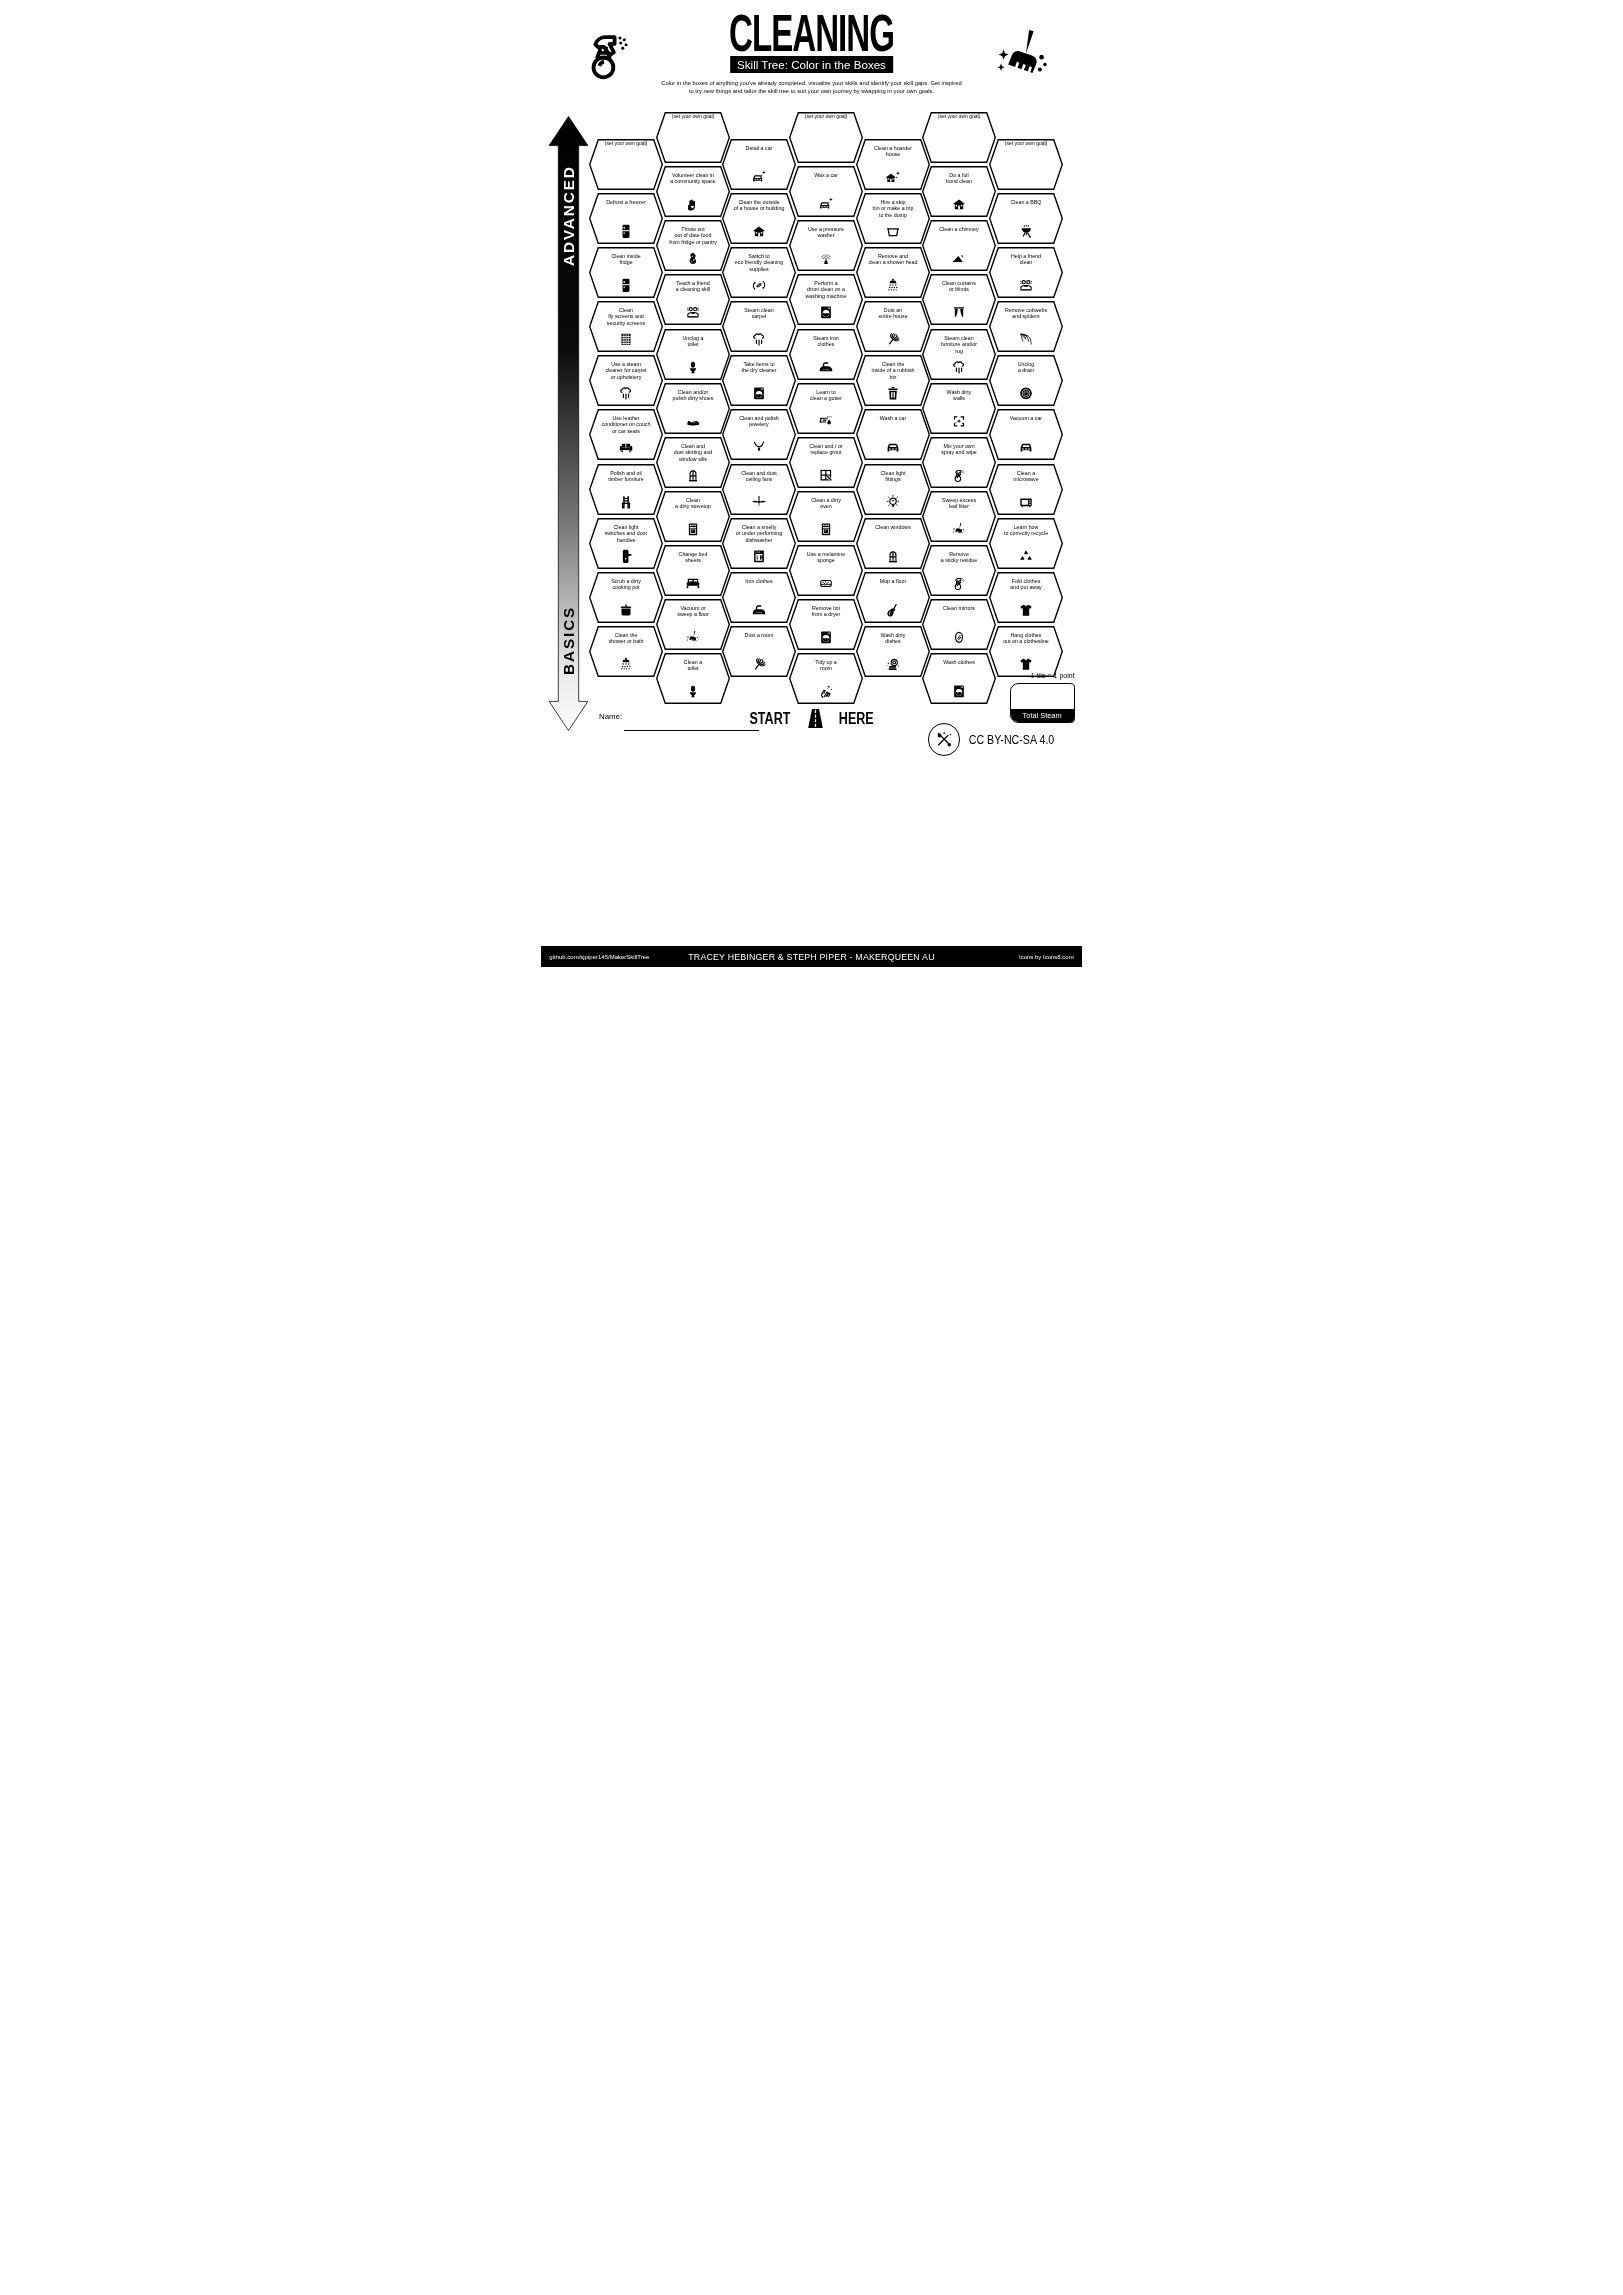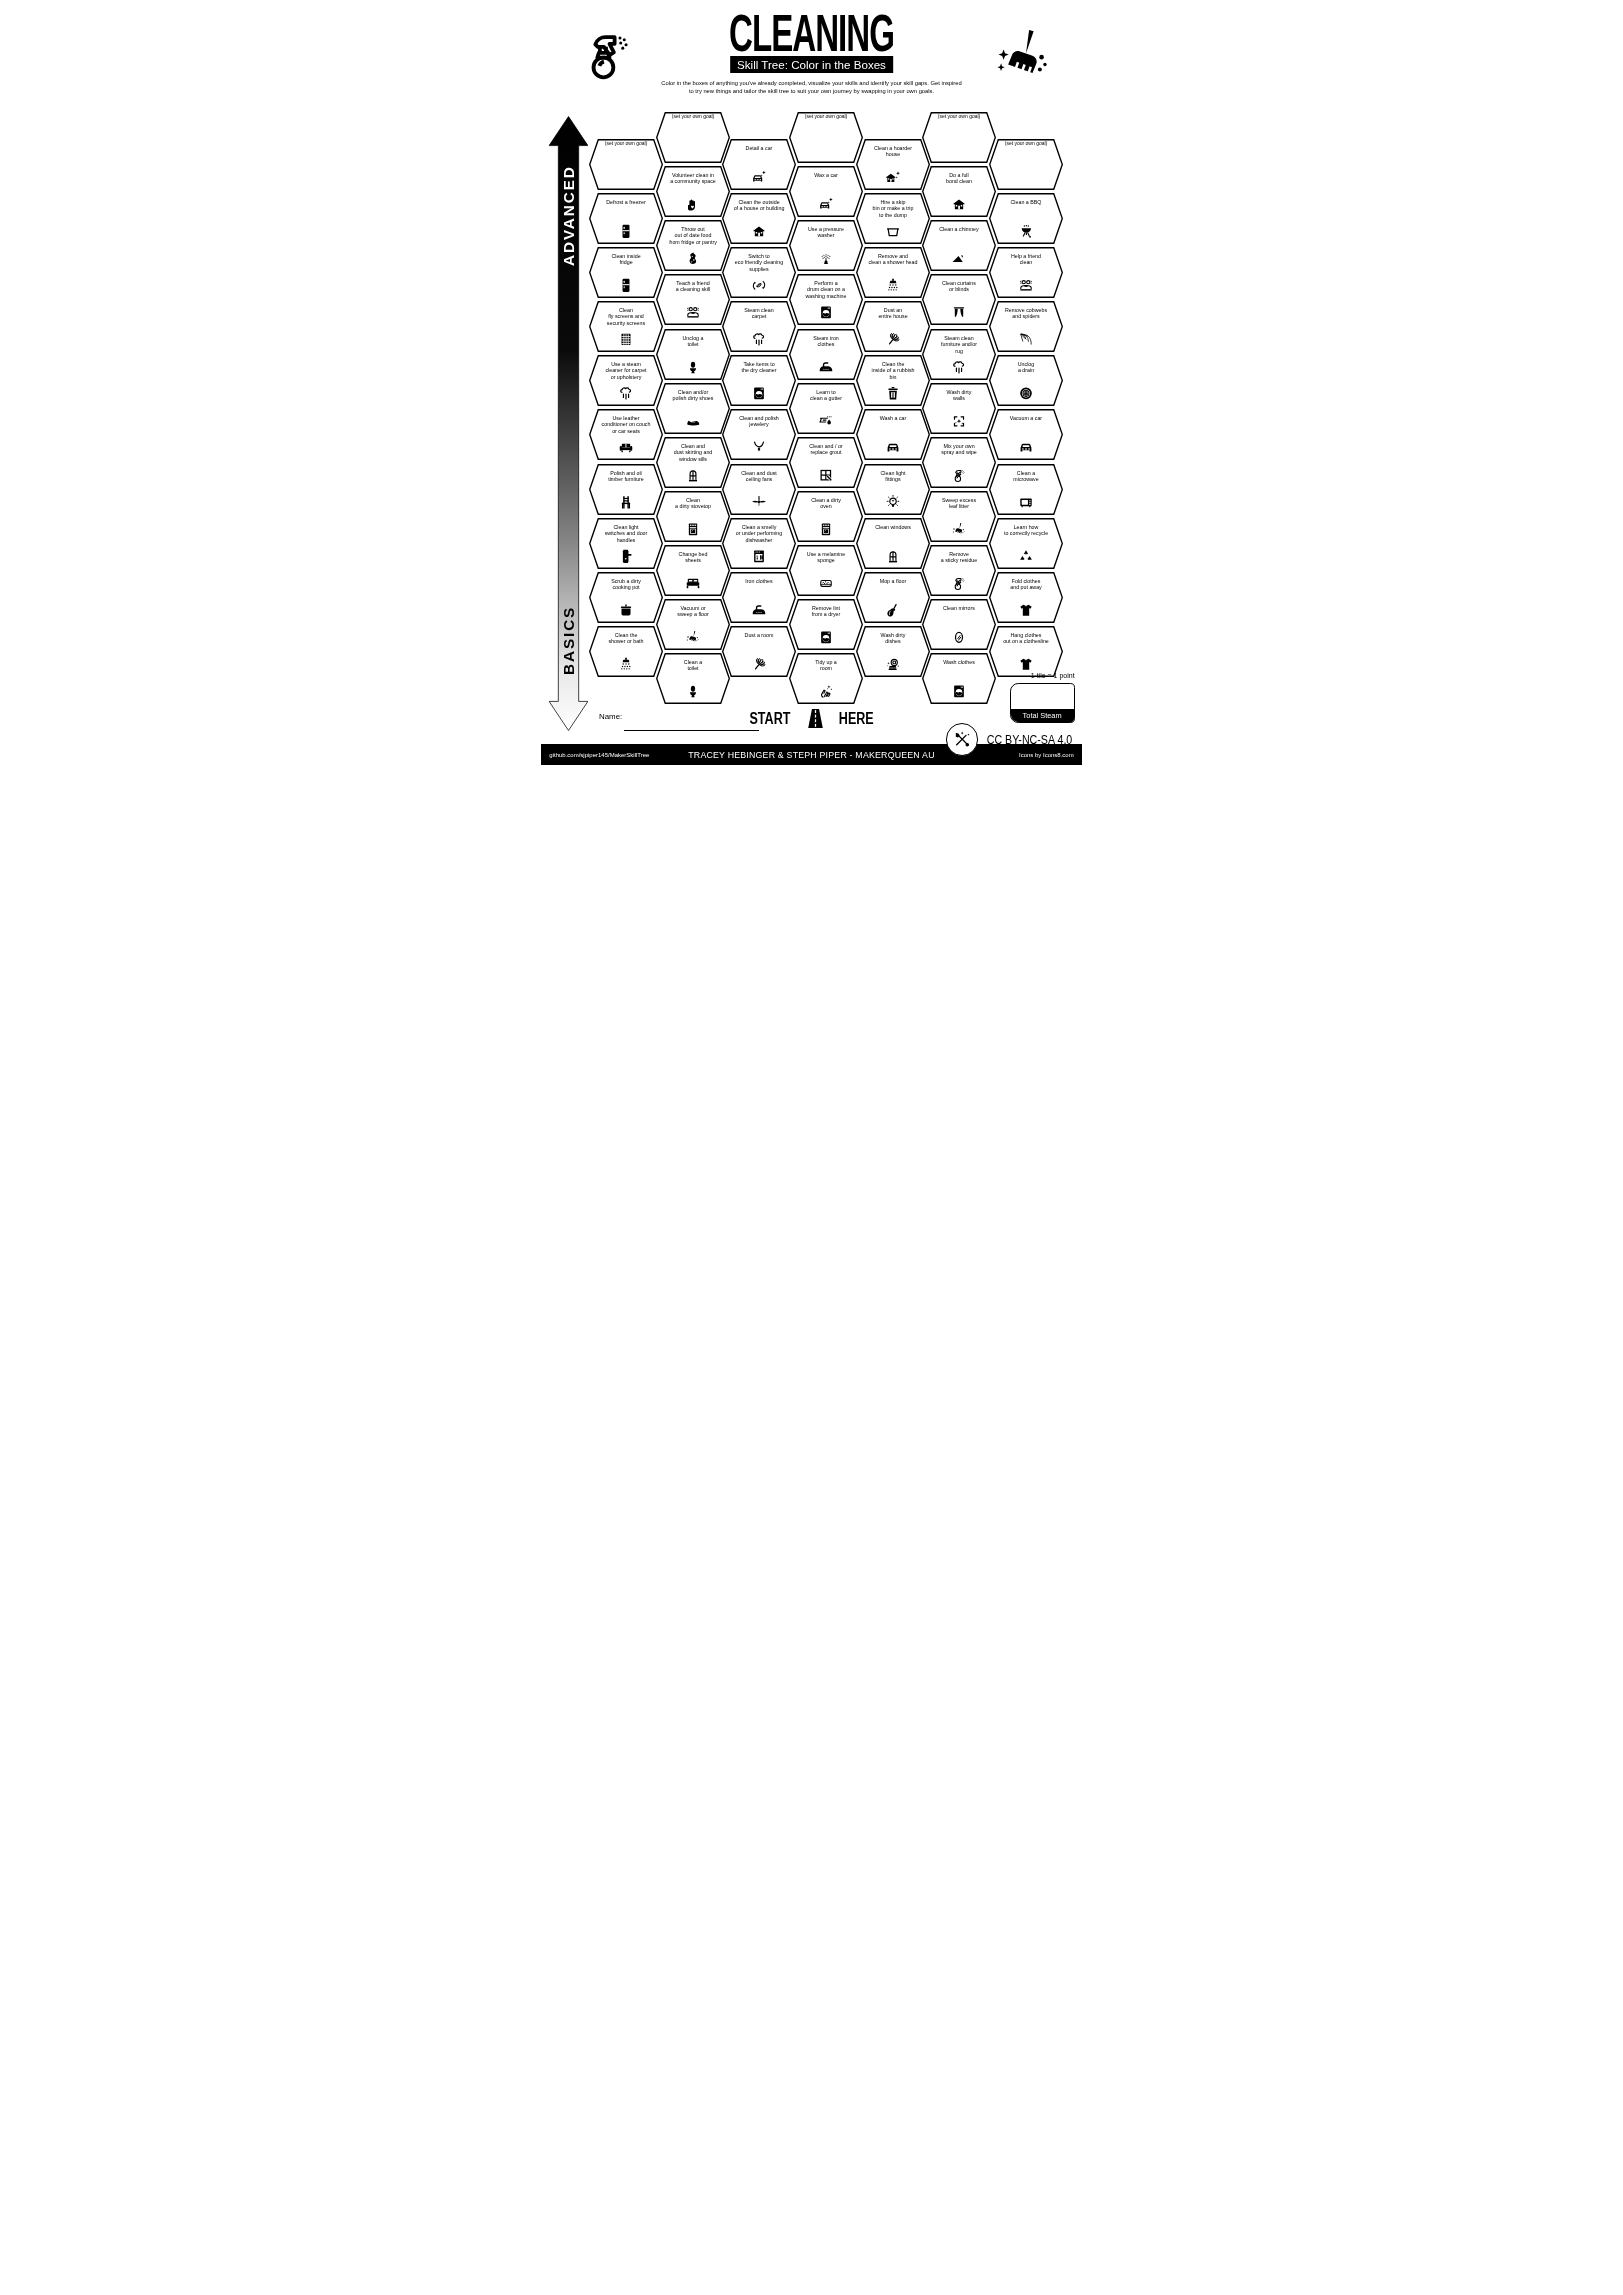--- a/index.html
+++ b/index.html
@@ -1,17 +1,17 @@
 <!DOCTYPE html>
 <html style="font-size:7.4px"><head>
 <meta charset="utf-8">
 <style>
   html,body{margin:0;padding:0;background:#fff;}
   body{font-family:"Liberation Sans",sans-serif;color:#000;}
-  .page{position:relative;width:541px;height:765px;margin:0 auto;background:#fff;overflow:hidden;}
+  .page{position:relative;width:541px;height:967px;margin:0 auto;background:#fff;overflow:hidden;}
 
   
   .title{position:absolute;top:2.8px;left:0;right:0;text-align:center;}
   .title span{display:inline-block;font-size:46px;font-weight:bold;letter-spacing:-1.4px;transform:scale(.72,1.12);transform-origin:center top;}
   .badge{position:absolute;top:56px;left:50%;transform:translateX(-50%);background:#000;color:#fff;font-size:11.6px;padding:1.9px 7.4px;white-space:nowrap;}
   .desc{position:absolute;top:80px;left:50%;transform:translateX(-50%);width:361px;text-align:center;font-size:5.8px;line-height:1.35;}
   .hdr-ic{position:absolute;}
   .hdr-spray{left:36px;top:13px;width:61px;height:84px;}
   .hdr-broom{right:24px;top:15.7px;width:68px;height:80px;}
 
@@ -36,21 +36,21 @@
   
   .nameline{position:absolute;top:712px;left:58px;font-size:7.9px;}
   .nline{position:absolute;top:730px;left:83px;width:135px;border-bottom:0.9px solid #000;height:0;}
 
   
   .scorenote{position:absolute;top:672px;right:7.4px;font-size:7px;}
   .scorebox{position:absolute;top:683px;right:7.4px;width:65px;height:40px;border:1.4px solid #000;border-radius:8.3px 4.6px 4.6px 8.3px;background:#fff;box-sizing:border-box;overflow:hidden;}
   .scorebar{position:absolute;left:0;right:0;bottom:0;height:13px;background:#000;color:#fff;font-size:7.4px;display:flex;align-items:center;justify-content:center;}
 
   
-  .cc{position:absolute;top:723px;right:6px;display:flex;align-items:center;gap:4.6px;z-index:6;}
+  .cc{position:absolute;top:723px;right:24px;display:flex;align-items:center;gap:4.6px;z-index:6;}
   .ccbadge{width:30.5px;height:30.5px;border:1.2px solid #000;border-radius:50%;background:#fff;display:flex;align-items:center;justify-content:center;}
   .ccbadge svg{width:20.4px;height:20.4px;}
   .cctext{font-size:11.6px;display:inline-block;transform:scale(.92,1.05);}
 
   
   .footer{position:absolute;left:0;right:0;bottom:0;height:21px;background:#000;color:#fff;display:flex;align-items:center;box-sizing:border-box;padding:0 8.3px;z-index:4;}
   .fleft{font-size:6px;}
   .fcenter{position:absolute;left:50%;transform:translateX(-50%);font-size:8.8px;letter-spacing:0.2px;}
   .fright{margin-left:auto;font-size:6px;}
 </style>

